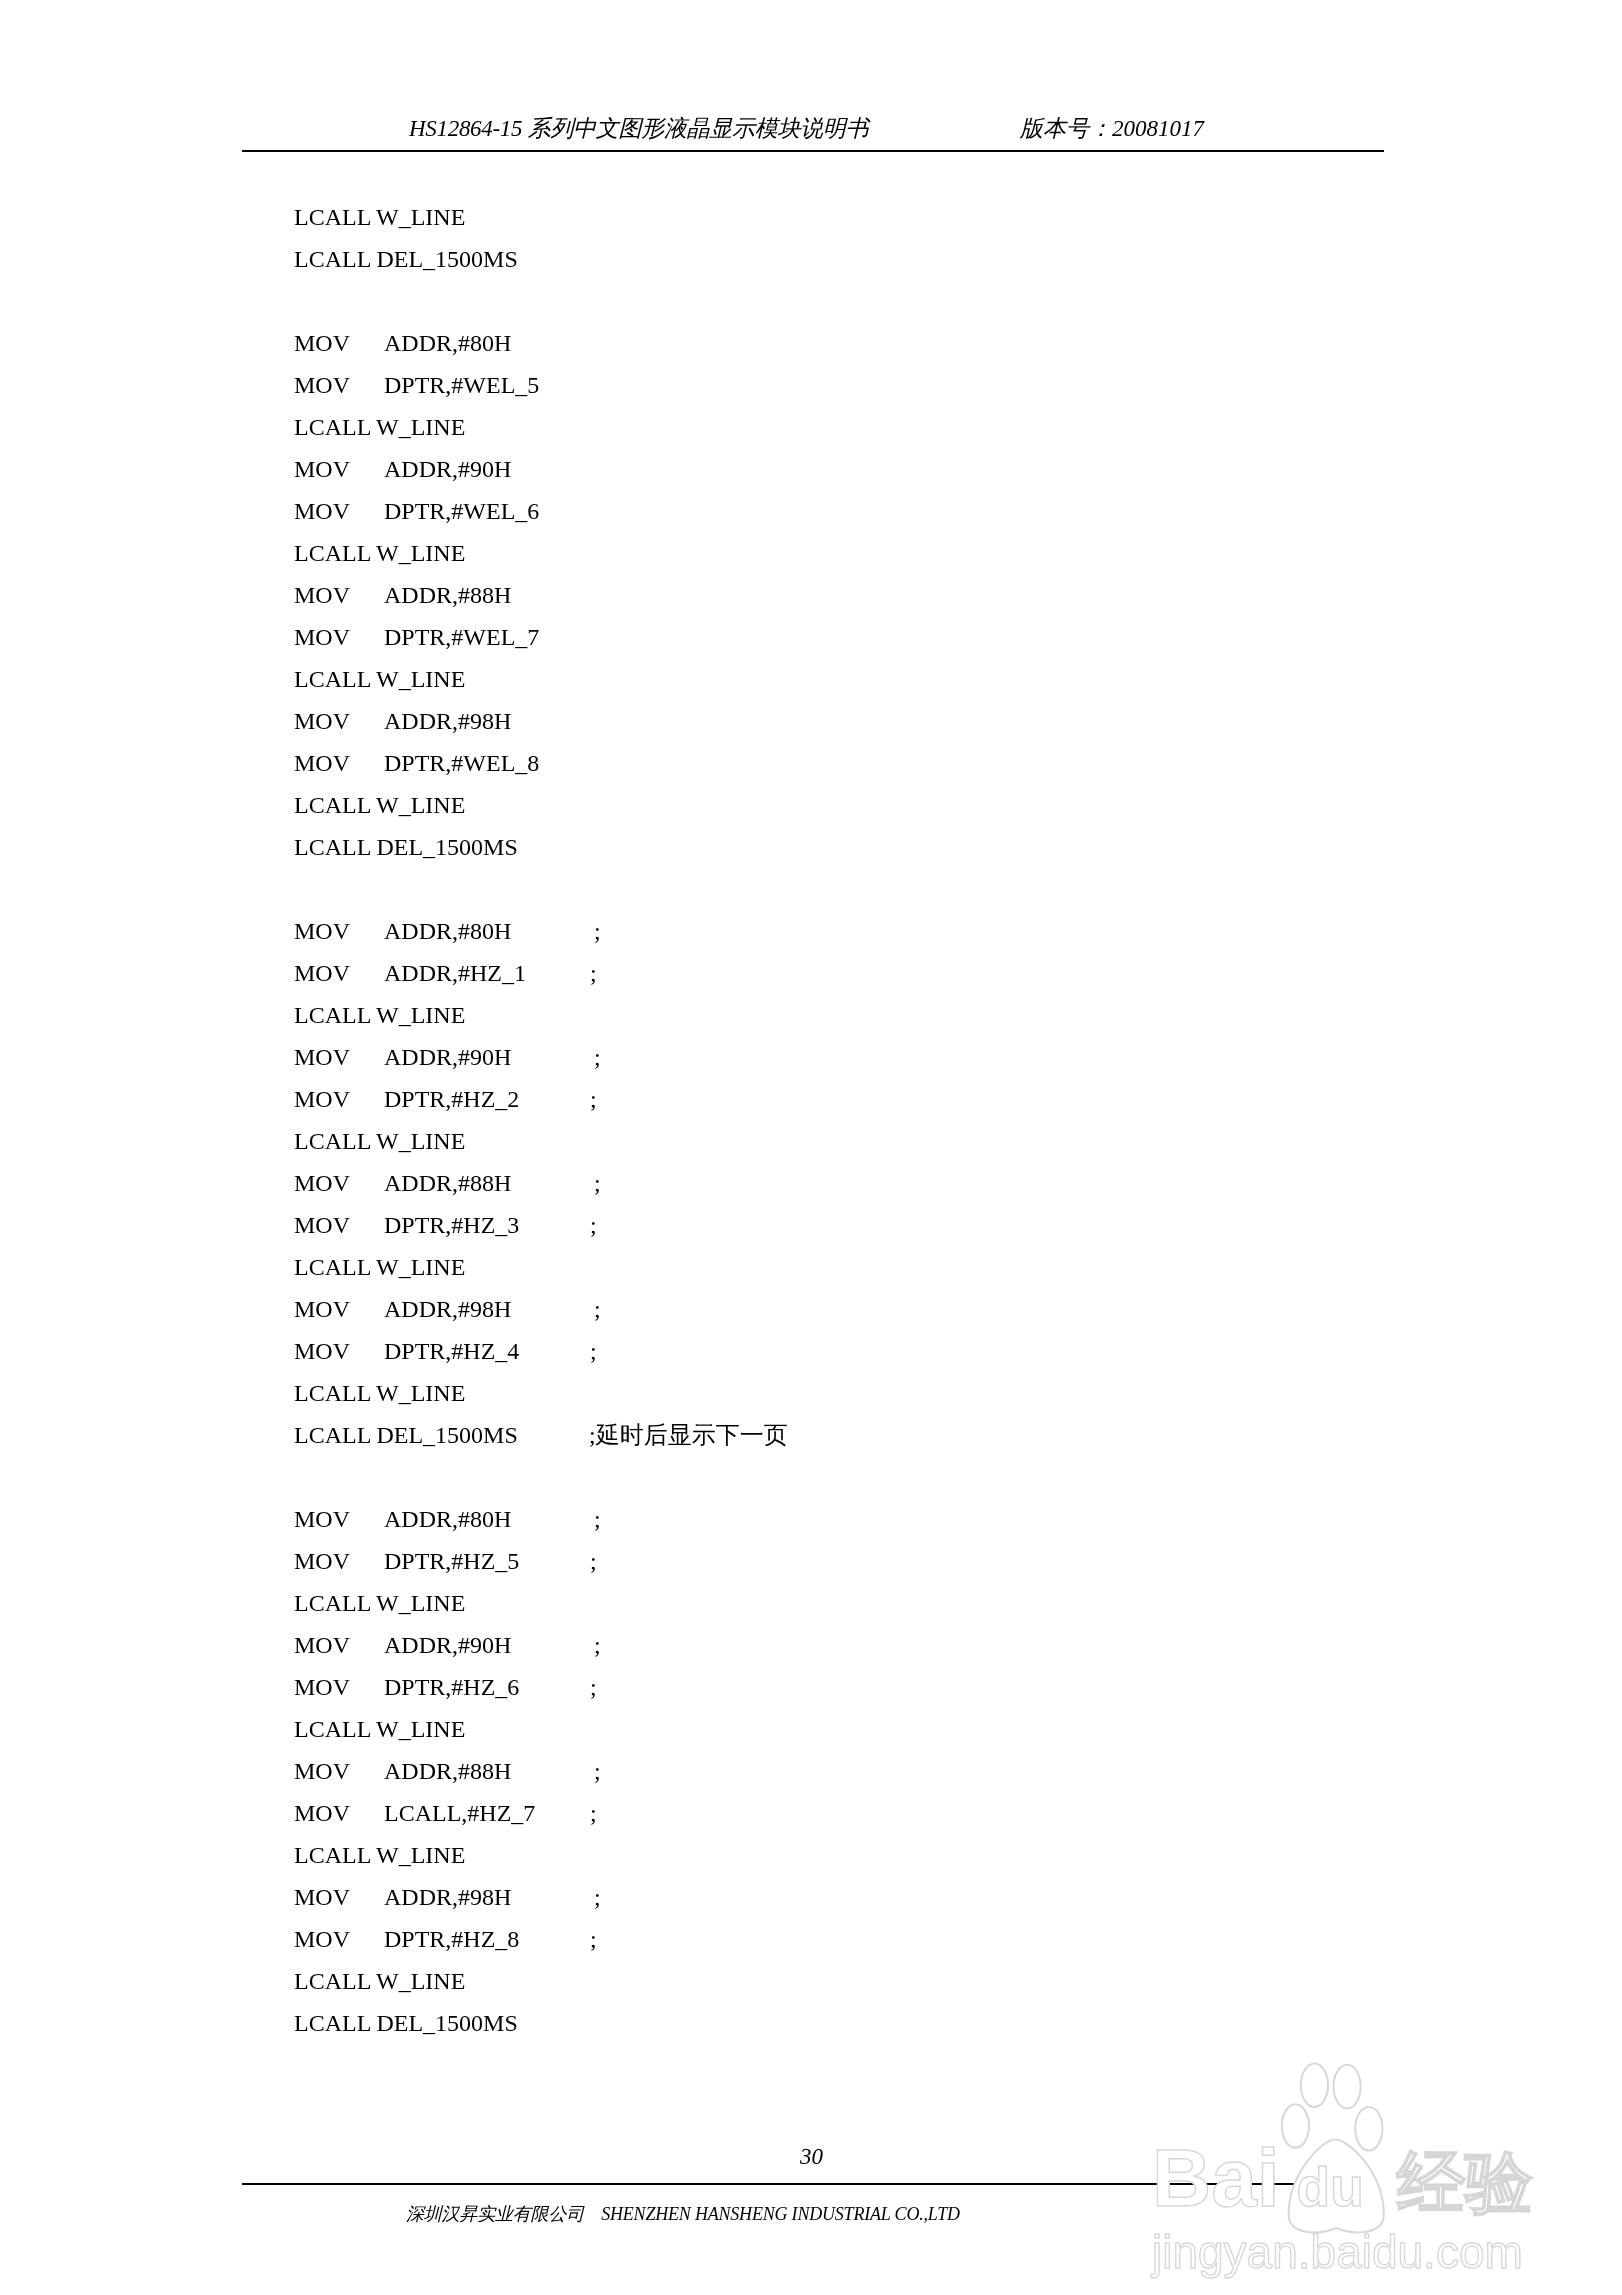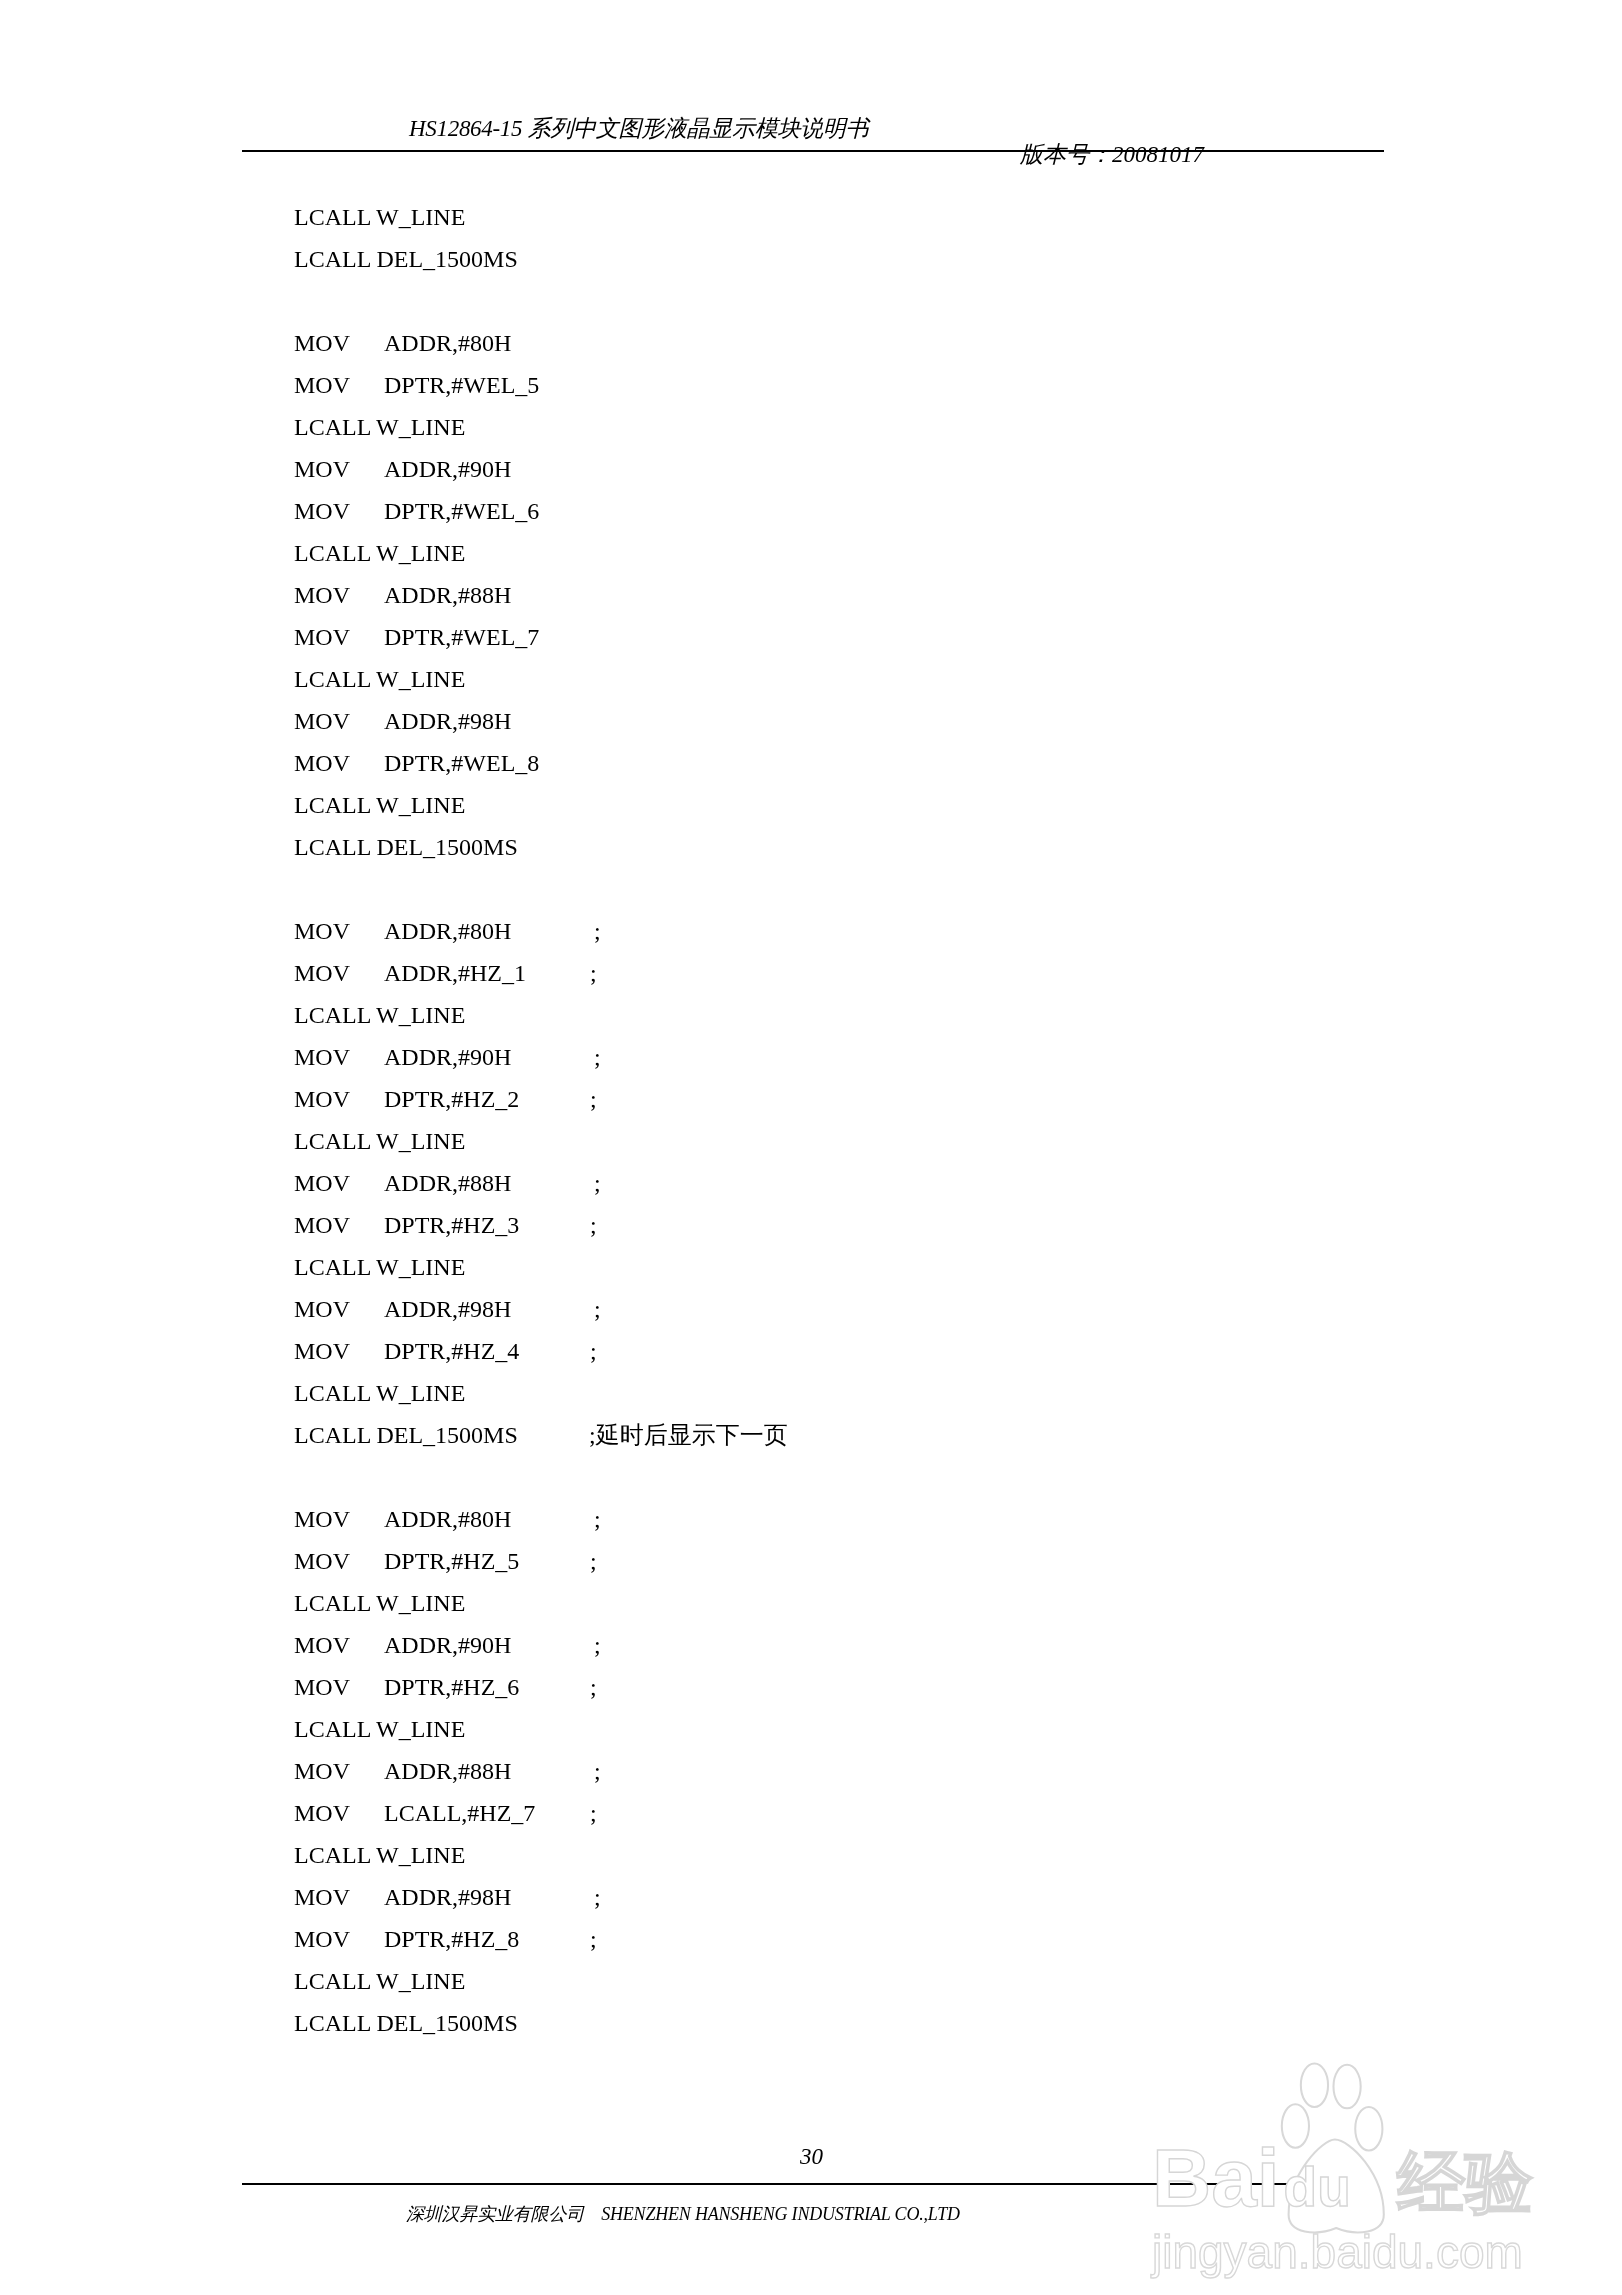--- a/index.html
+++ b/index.html
@@ -1,20 +1,20 @@
 <!DOCTYPE html>
 <html style="font-size:11px"><head>
   <meta charset="utf-8">
   <style>
     html, body { margin: 0; padding: 0; background: #ffffff; }
     body { width: 1623px; height: 2295px; position: relative; overflow: hidden;
            font-family: "Liberation Serif", "DejaVu Serif", serif; color: #000; }
     .abs { position: absolute; white-space: pre; font-style: italic; }
     .hdr-title { left: 409px; top: 115px; font-size: 23px; line-height: 27px; letter-spacing: -0.3px; }
-    .hdr-version { left: 1020px; top: 115px; font-size: 23px; line-height: 27px; margin-top: 26px; }
+    .hdr-version { left: 1020px; top: 115px; font-size: 23px; line-height: 27px; }
     .rule { position: absolute; background: #000; height: 2px; }
     .rule-top { left: 242px; width: 1142px; top: 150px; }
     .rule-bottom { left: 242px; width: 1090px; top: 2183px; }
     .code { position: absolute; left: 294px; top: 204px; width: 954px; font-family: Liberation Serif, serif; }
     .line { position: relative; height: 42px; font-size: 24px; line-height: 27px; }
     .line span { position: absolute; top: 0; white-space: pre; }
     .c-op { left: 0; }
     .c-arg { left: 90px; }
     .c-cmt-a { left: 300px; }
     .c-cmt-d { left: 296px; }
@@ -218,17 +218,17 @@
 <div class="watermark">
   <svg width="382" height="204" style="position:absolute;left:0;top:0" viewBox="0 0 560 300">
     <g fill="#ffffff" stroke="#d8d8d8" stroke-width="3">
       <ellipse cx="238" cy="40" rx="20" ry="32"></ellipse>
       <ellipse cx="286" cy="42" rx="20" ry="32"></ellipse>
       <ellipse cx="210" cy="100" rx="20" ry="32"></ellipse>
       <ellipse cx="318" cy="104" rx="20" ry="32"></ellipse>
       <path d="M200 230 C 200 170, 250 120, 268 120 C 290 120, 340 170, 340 230 C 340 258, 300 262, 270 250 C 240 262, 200 258, 200 230 Z"></path>
     </g>
   </svg>
-  <div class="wm-text wm-bai"><span>Bai</span><span style="margin-left:4px;font-size:55px">du</span></div>
+  <div class="wm-text wm-bai"><span>Bai</span><span style="margin-left:17px;font-size:55px">du</span></div>
   <div class="wm-text wm-cn">经验</div>
   <div class="wm-text wm-url">jingyan.baidu.com</div>
 </div>
 
 
 </body></html>

